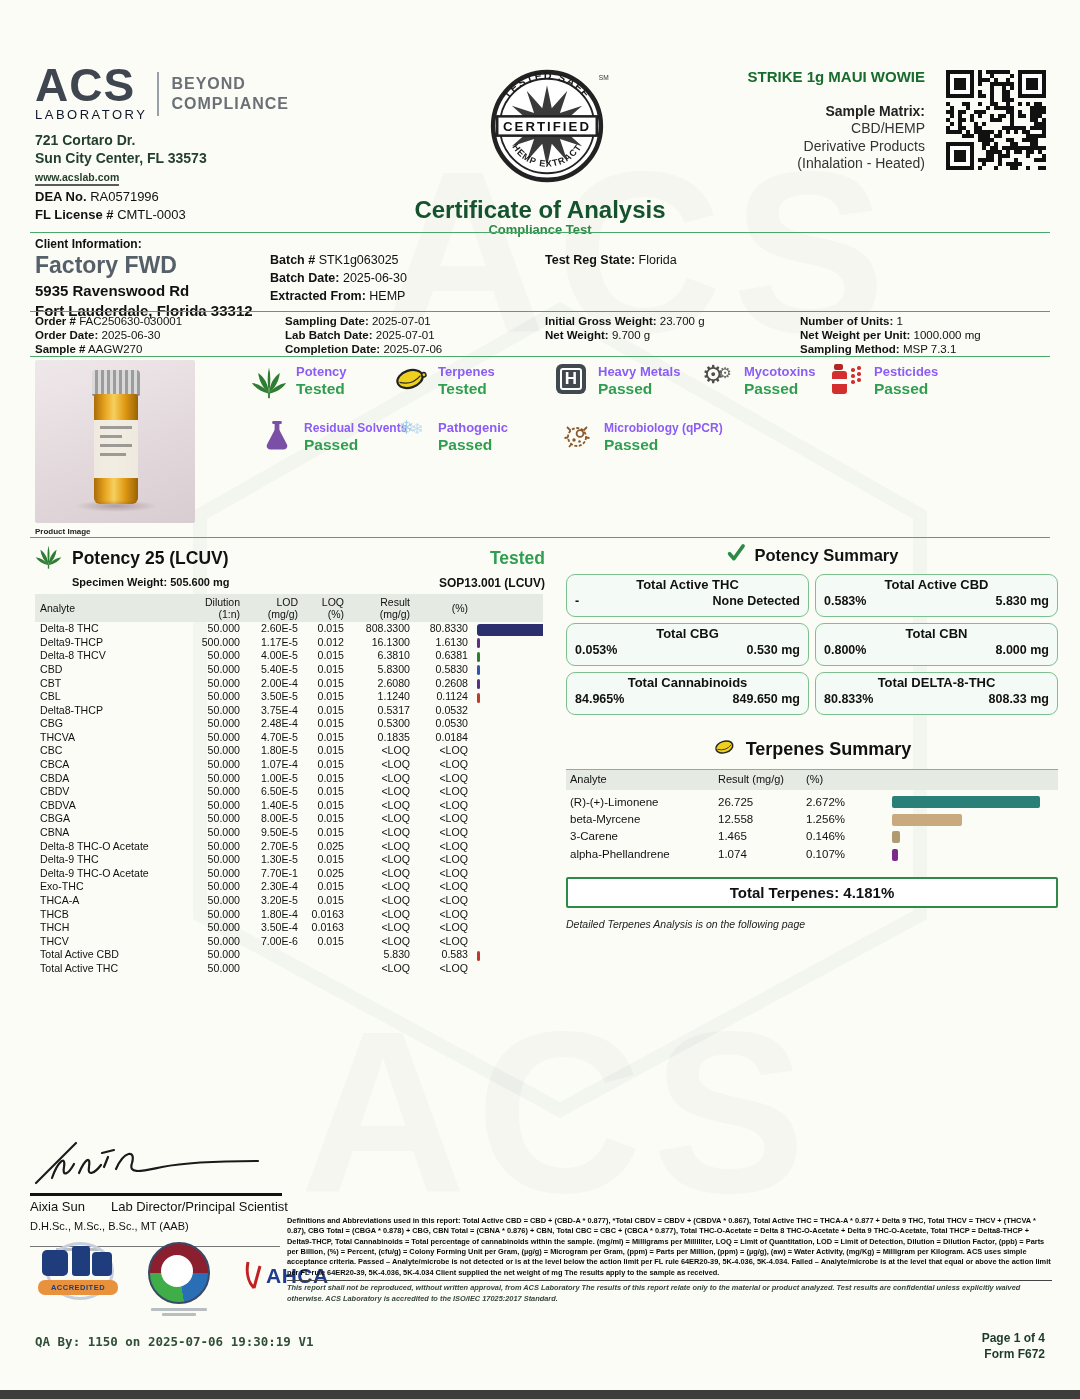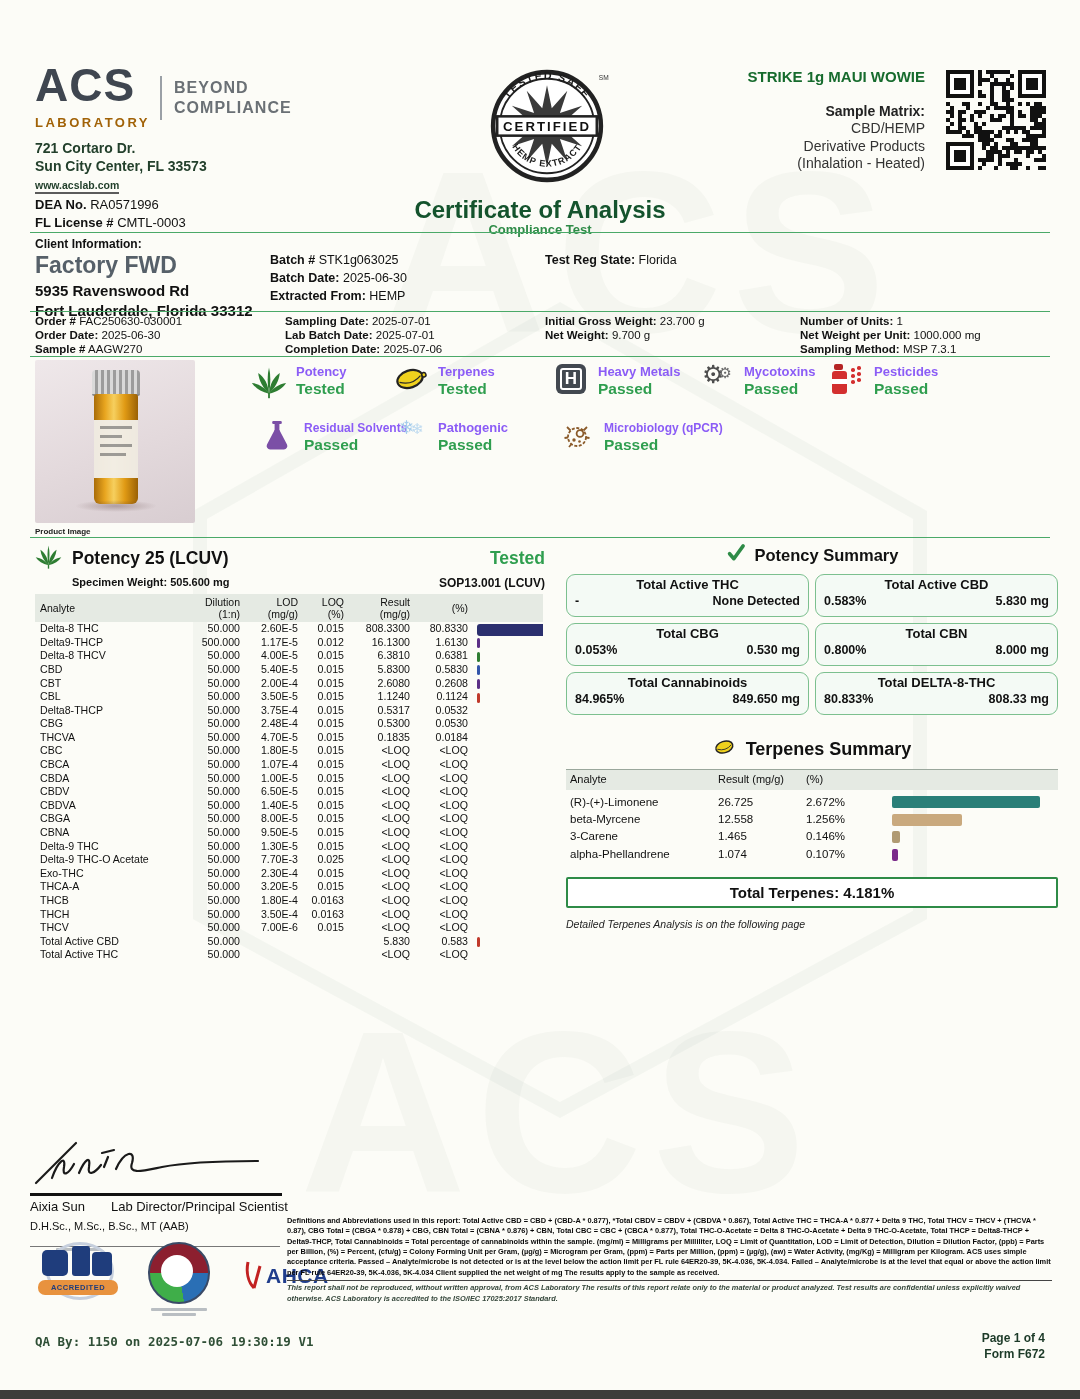--- a/index.html
+++ b/index.html
@@ -5,21 +5,21 @@
   html,body{margin:0;padding:0;background:#ffffff;}
   .page{position:relative;width:1080px;height:1399px;background:#fcfcf7;overflow:hidden;
         font-family:"Liberation Sans",sans-serif;color:#111;}
   .abs{position:absolute;}
   
   .wm-hex{position:absolute;opacity:.55;}
   .wm-acs{position:absolute;font-weight:bold;color:rgba(150,165,150,0.07);letter-spacing:10px;}
   
   .logo-row{display:flex;align-items:center;}
   .logo-acs{font-size:46px;font-weight:800;color:#3f4650;line-height:.85;letter-spacing:1px;}
-  .logo-laboratory{font-size:13px;font-weight:bold;color:#a16207;letter-spacing:2.5px;margin-top:10px;}
+  .logo-laboratory{font-size:13px;font-weight:normal;color:#0f172a;letter-spacing:2.5px;margin-top:2px;}
   .logo-divider{width:2px;height:44px;background:#9aa0a6;margin:0 12px 0 10px;}
   .logo-tagline{font-size:16px;font-weight:bold;color:#6a7075;letter-spacing:1px;line-height:1.25;}
   .lab-address{margin-top:9px;font-size:14px;font-weight:bold;color:#23402c;line-height:1.3;}
   .lab-web{font-size:10.5px;font-weight:bold;color:#23402c;border-bottom:2px solid #5b5b5b;
            display:inline-block;padding-bottom:1px;margin:2px 0;}
   .lab-lic{font-size:13px;color:#111;line-height:1.35;}
   .lab-lic b{color:#111;}
   
   .sample-head{text-align:right;line-height:1.25;}
   .product-name{font-size:15px;font-weight:bold;color:#166b2d;margin-bottom:16px;}
@@ -749,32 +749,41 @@
           <tr>
             <td>CBNA</td>
             <td>50.000</td>
             <td>9.50E-5</td>
             <td>0.015</td>
             <td>&lt;LOQ</td>
             <td>&lt;LOQ</td>
             <td class="barcell"></td>
           </tr>
           <tr>
+            <td>Delta-8 THC-O Acetate</td>
+            <td>50.000</td>
+            <td>2.70E-5</td>
+            <td>0.025</td>
+            <td>&lt;LOQ</td>
+            <td>&lt;LOQ</td>
+            <td class="barcell"></td>
+          </tr>
+          <tr>
             <td>Delta-9 THC</td>
             <td>50.000</td>
             <td>1.30E-5</td>
             <td>0.015</td>
             <td>&lt;LOQ</td>
             <td>&lt;LOQ</td>
             <td class="barcell"></td>
           </tr>
           <tr>
             <td>Delta-9 THC-O Acetate</td>
             <td>50.000</td>
-            <td>7.70E-3</td>
+            <td>7.70E-1</td>
             <td>0.025</td>
             <td>&lt;LOQ</td>
             <td>&lt;LOQ</td>
             <td class="barcell"></td>
           </tr>
           <tr>
             <td>Exo-THC</td>
             <td>50.000</td>
             <td>2.30E-4</td>
             <td>0.015</td>

